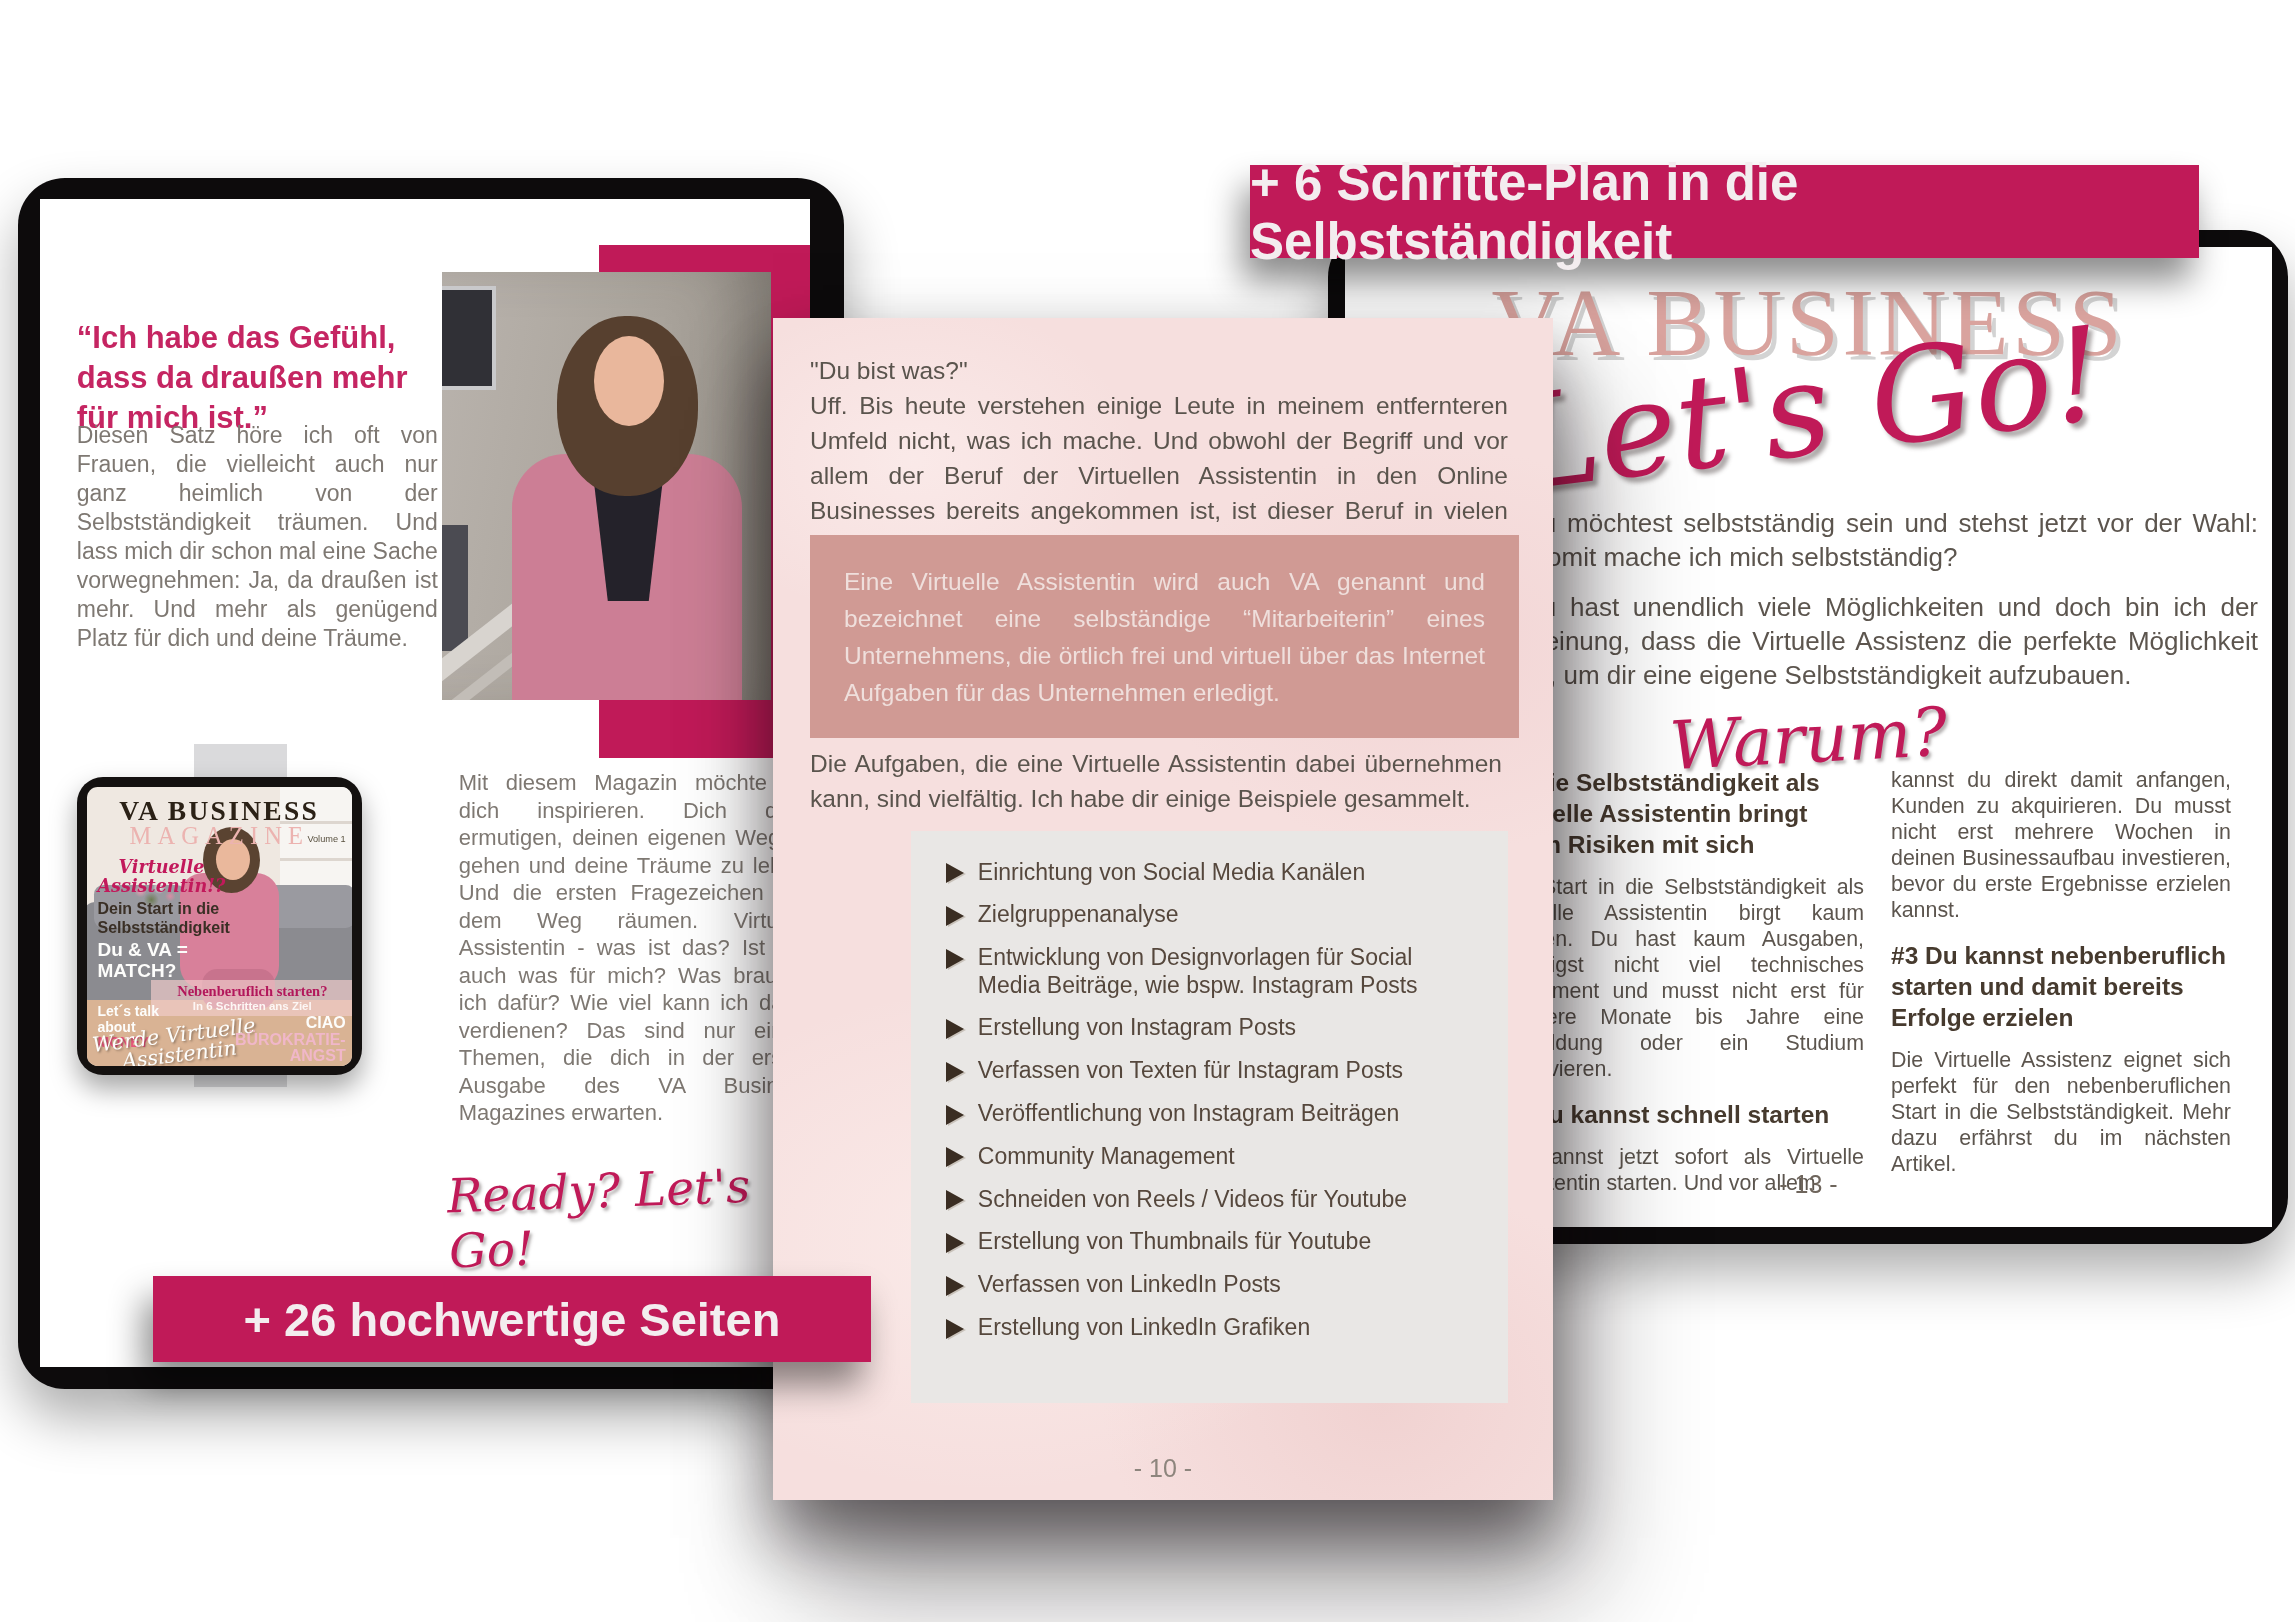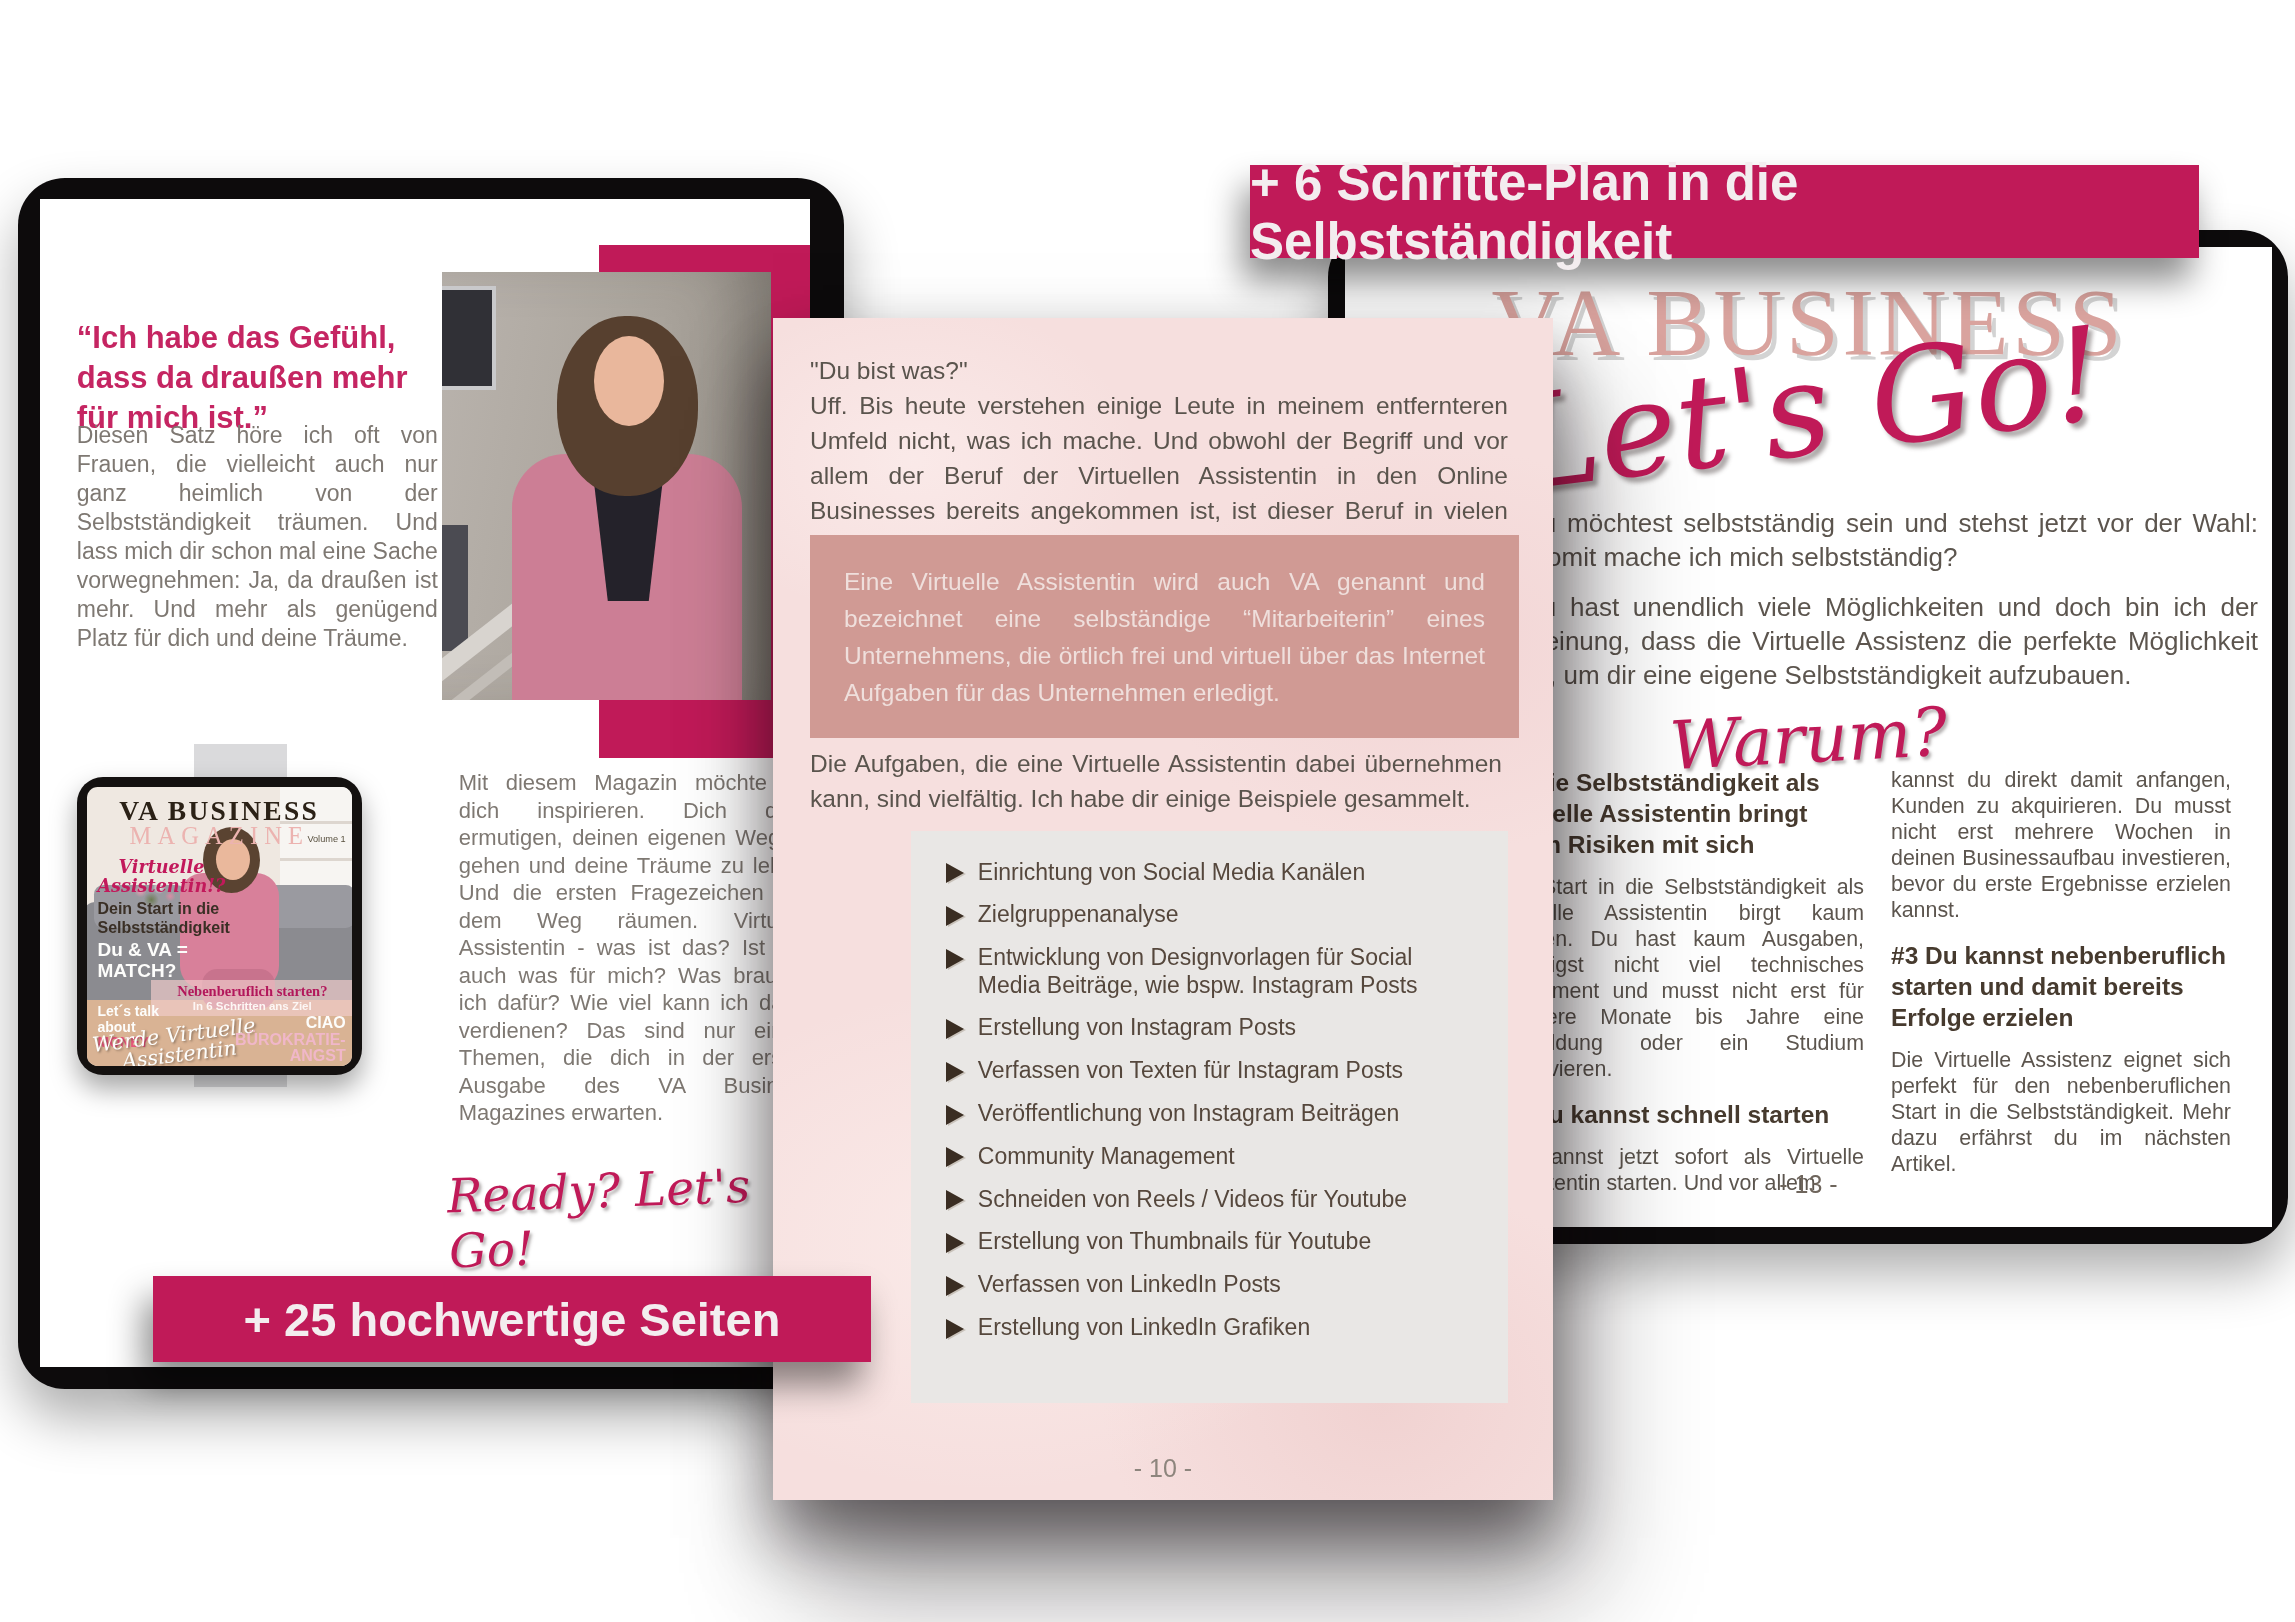--- a/index.html
+++ b/index.html
@@ -298,16 +298,16 @@
             <span class="arrow"></span>
             <span class="gb-label">Erstellung von LinkedIn Grafiken</span>
           </div>
         </div>
     </div>
 
     <div class="abs pagenum mp-num">- 10 -</div>
   </div>
 
   <div class="banner top-banner">+ 6 Schritte-Plan in die Selbstständigkeit</div>
-  <div class="banner bottom-banner">+ 25 hochwertige Seiten</div>
+  <div class="banner bottom-banner">+ 26 hochwertige Seiten</div>
 
 </div>
 
 
 </body></html>

